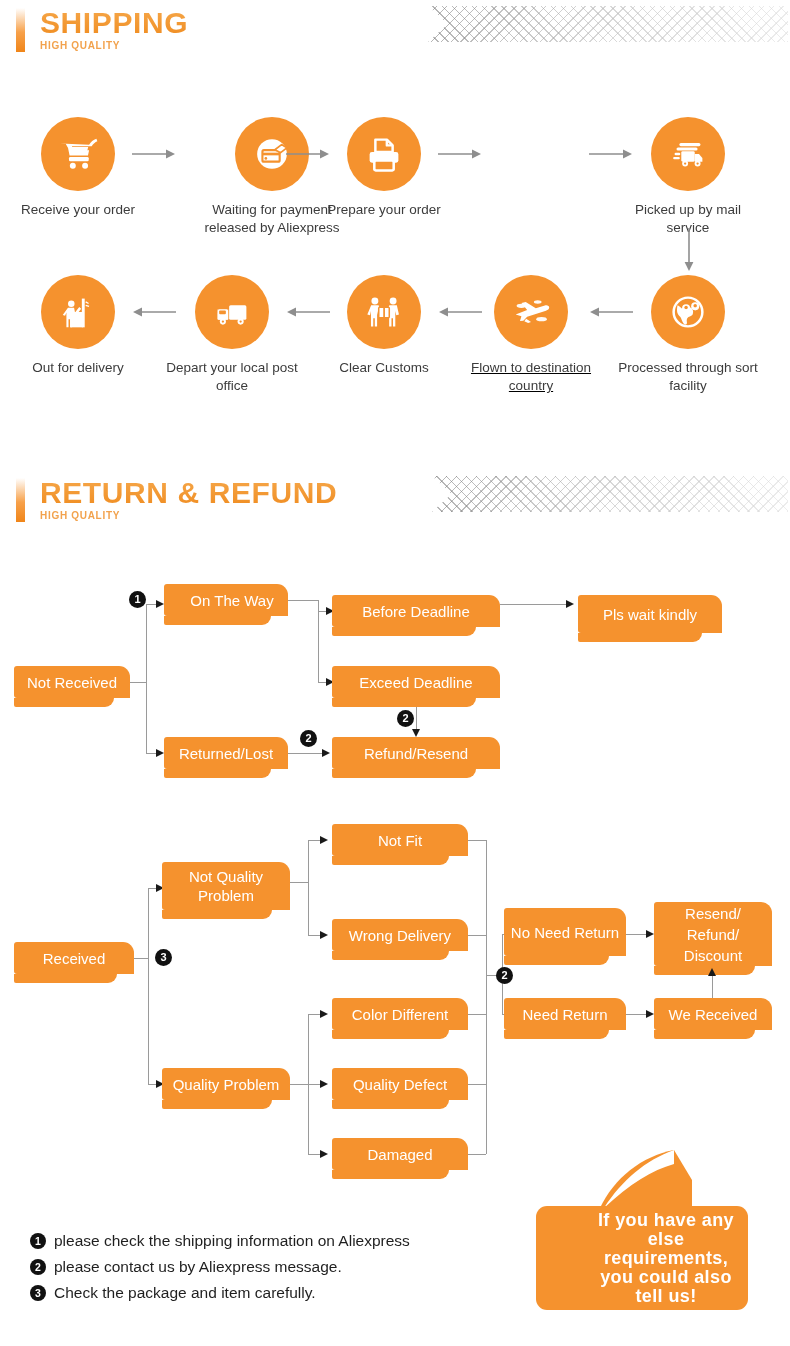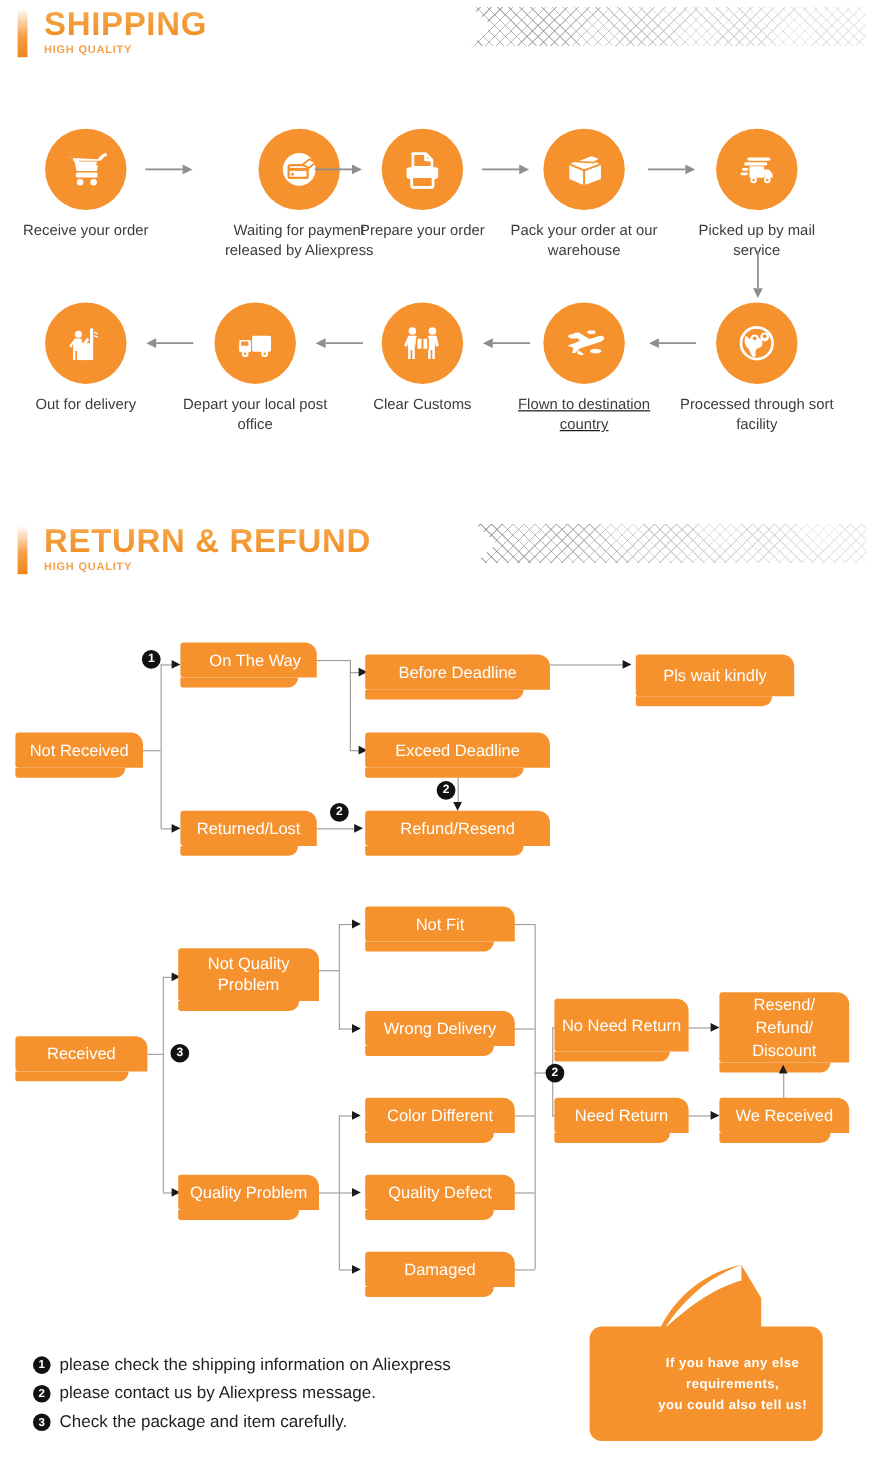--- a/index.html
+++ b/index.html
@@ -120,21 +120,21 @@
     margin-right: 8px; flex: 0 0 auto;
   }
 
   
   .callout { position: absolute; left: 536px; top: 1150px; width: 212px; height: 160px; }
   .callout-body {
     position: absolute; left: 0; bottom: 0; width: 212px; height: 104px;
     background: #f5922e; border-radius: 11px;
     display: flex; align-items: center; justify-content: center;
     text-align: center; color: #ffffff;
-    font-size: 12px; line-height: 19px; font-weight: bold; letter-spacing: .4px; padding-left: 48px;
+    font-size: 18px; line-height: 19px; font-weight: bold; letter-spacing: .4px; padding-left: 48px;
   }
   .callout-tail { position: absolute; left: 60px; top: 0; width: 112px; height: 70px; }
 </style>
 </head>
 <body>
 
 <div id="page">
 
   <div class="sec-head" style="left:16px; top:8px; width:420px; height:48px;">
     <div class="sec-bar"></div>
@@ -194,31 +194,20 @@
       </svg>
     </div>
     <div class="ship-label">Prepare your order</div>
   </div>
 
   <svg class="h-arrow" style="left:438px; top:148px;" viewBox="0 0 44 12">
     <line x1="0" y1="6" x2="34" y2="6" stroke="#8e8e8e" stroke-width="1.6"></line>
     <path d="M34 1.6 L43 6 L34 10.4 Z" fill="#8e8e8e"></path>
   </svg>
 
-  <div class="ship-step" style="left:456px; top:117px;">
-    <div class="circ">
-      <svg viewBox="0 0 48 48" fill="#fff">
-        <path d="M10 19 L24 13 L40 19 L40 33 L24 39 L10 33 Z"></path>
-        <path d="M10 19 L24 25 L40 19" fill="none" stroke="#f5922e" stroke-width="2"></path>
-        <path d="M24 25 L24 39" fill="none" stroke="#f5922e" stroke-width="2"></path>
-        <path d="M16 16.5 L31 10.5 L40 14 L33 17.5 Z" fill="#fff" stroke="#f5922e" stroke-width="1.6" stroke-linejoin="round"></path>
-      </svg>
-    </div>
-    <div class="ship-label">Pack your order at our warehouse</div>
-  </div>
 
   <svg class="h-arrow" style="left:589px; top:148px;" viewBox="0 0 44 12">
     <line x1="0" y1="6" x2="34" y2="6" stroke="#8e8e8e" stroke-width="1.6"></line>
     <path d="M34 1.6 L43 6 L34 10.4 Z" fill="#8e8e8e"></path>
   </svg>
 
   <div class="ship-step" style="left:613px; top:117px;">
     <div class="circ">
       <svg viewBox="0 0 48 48" fill="#fff">
         <rect x="17" y="21" width="14" height="11" rx="1.4"></rect>

